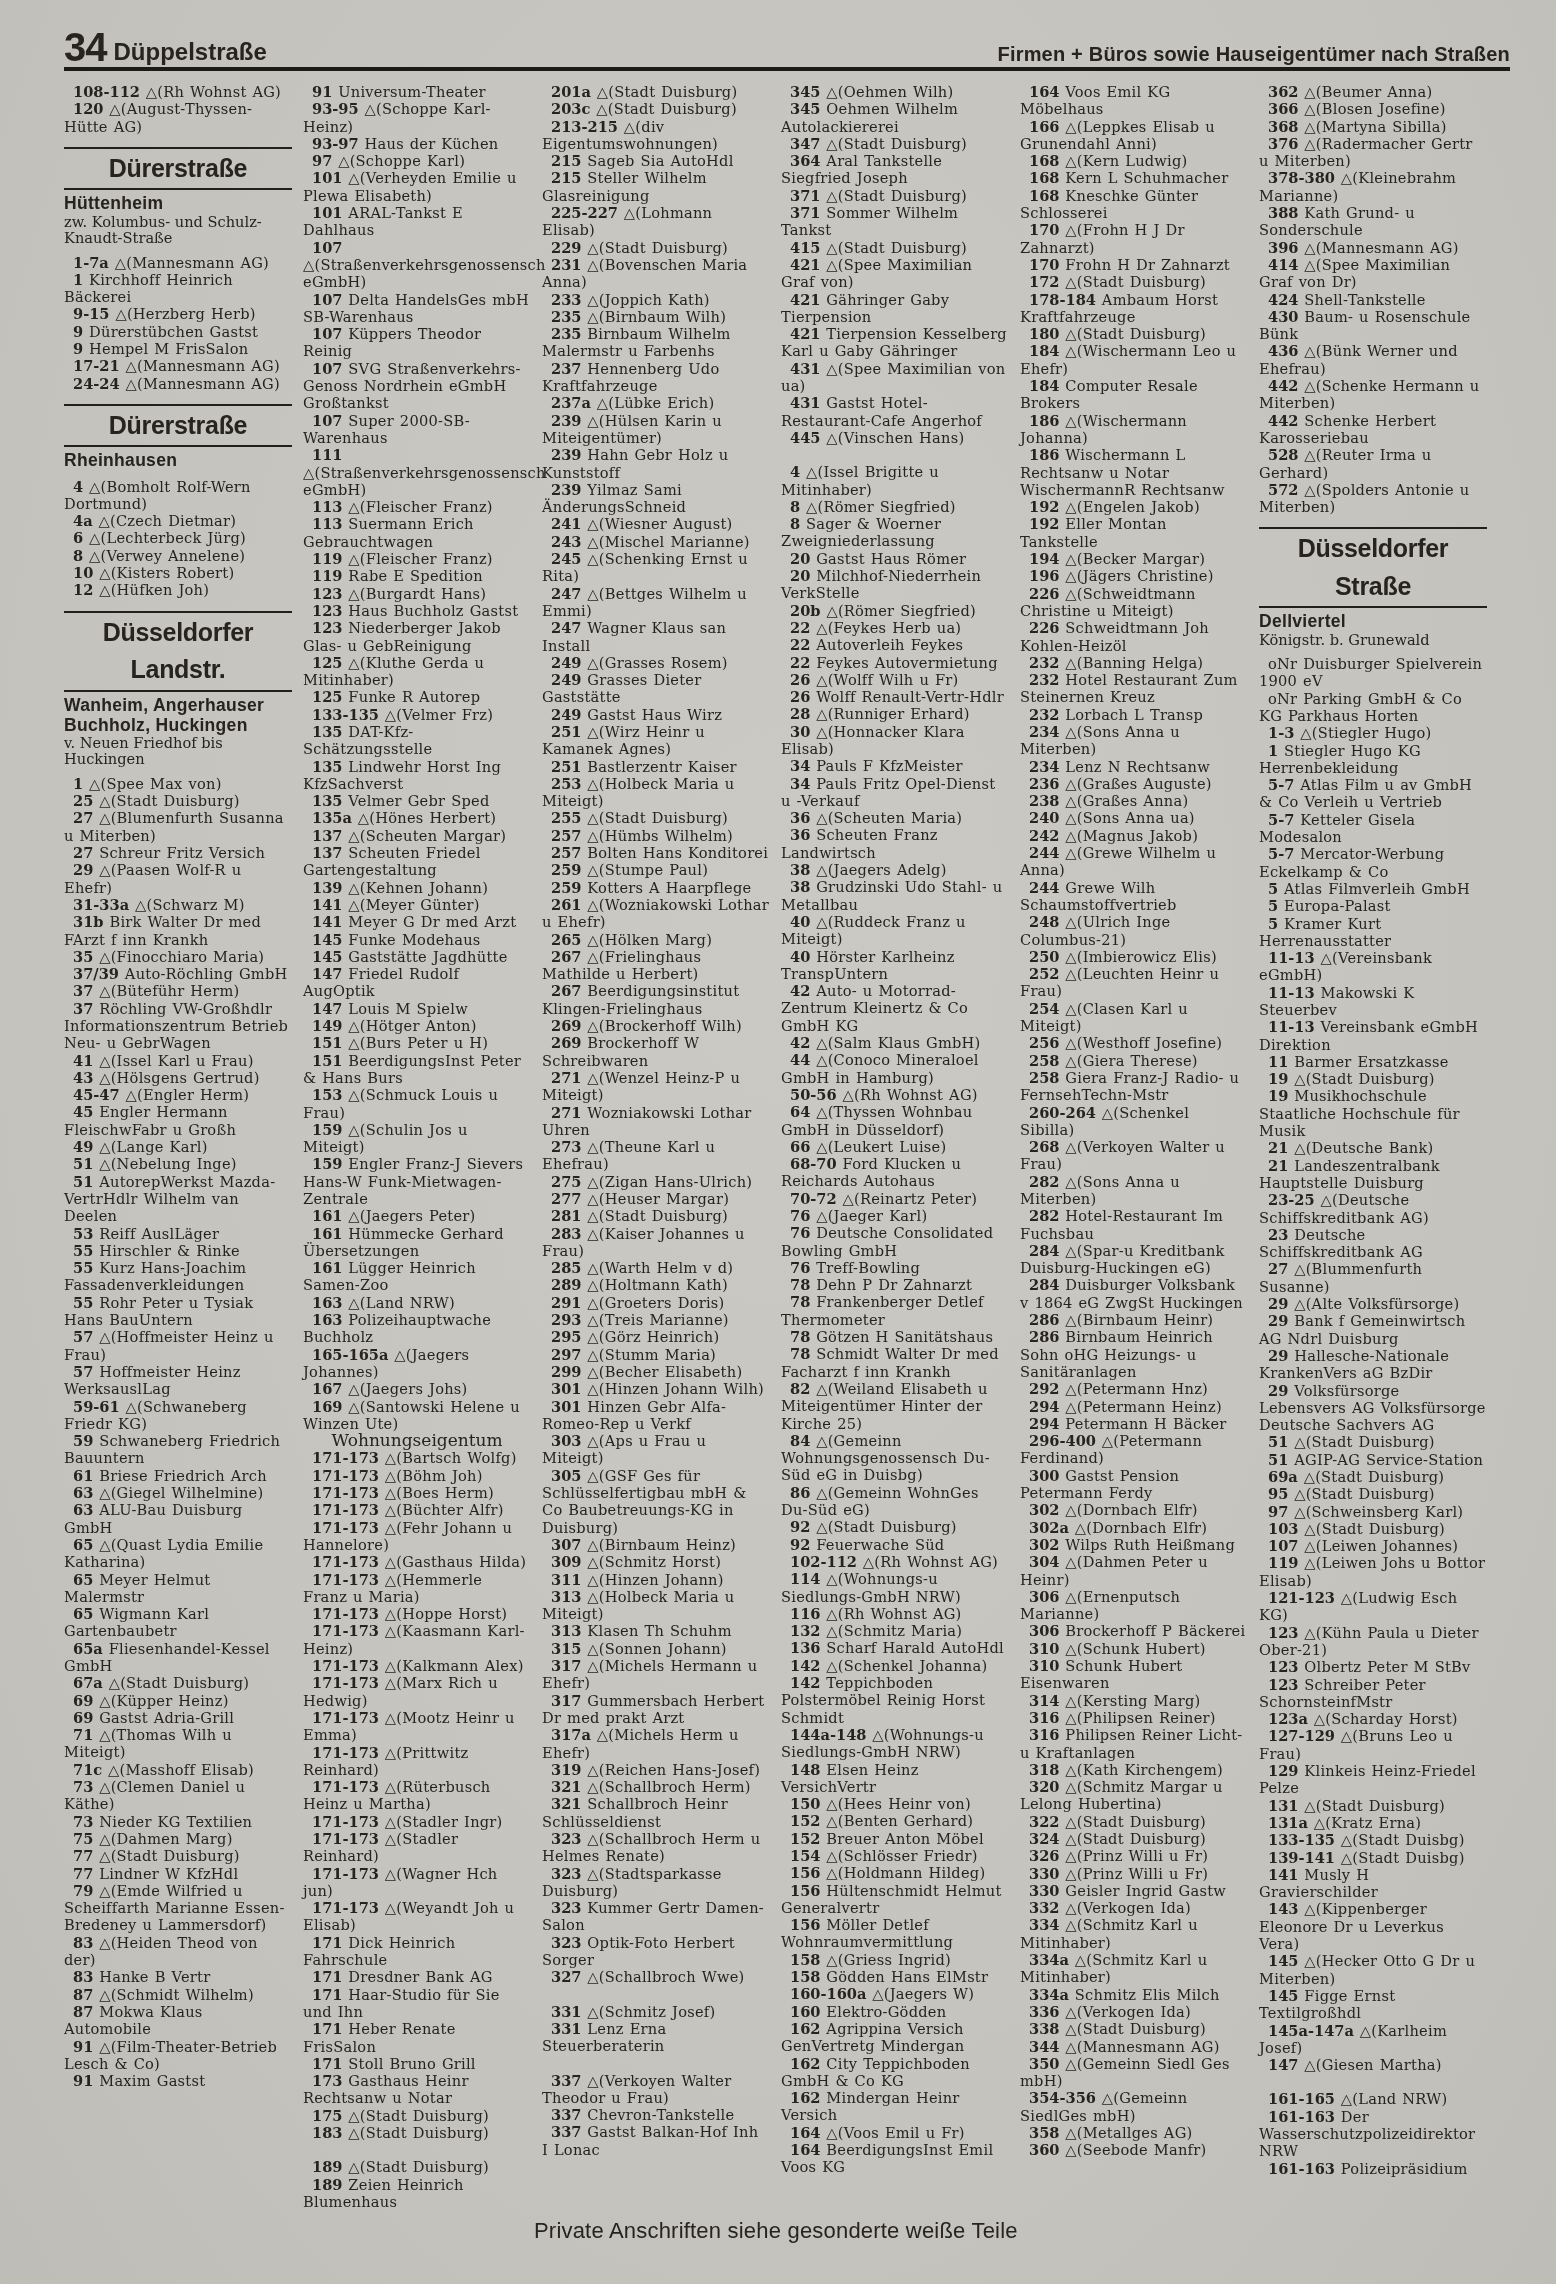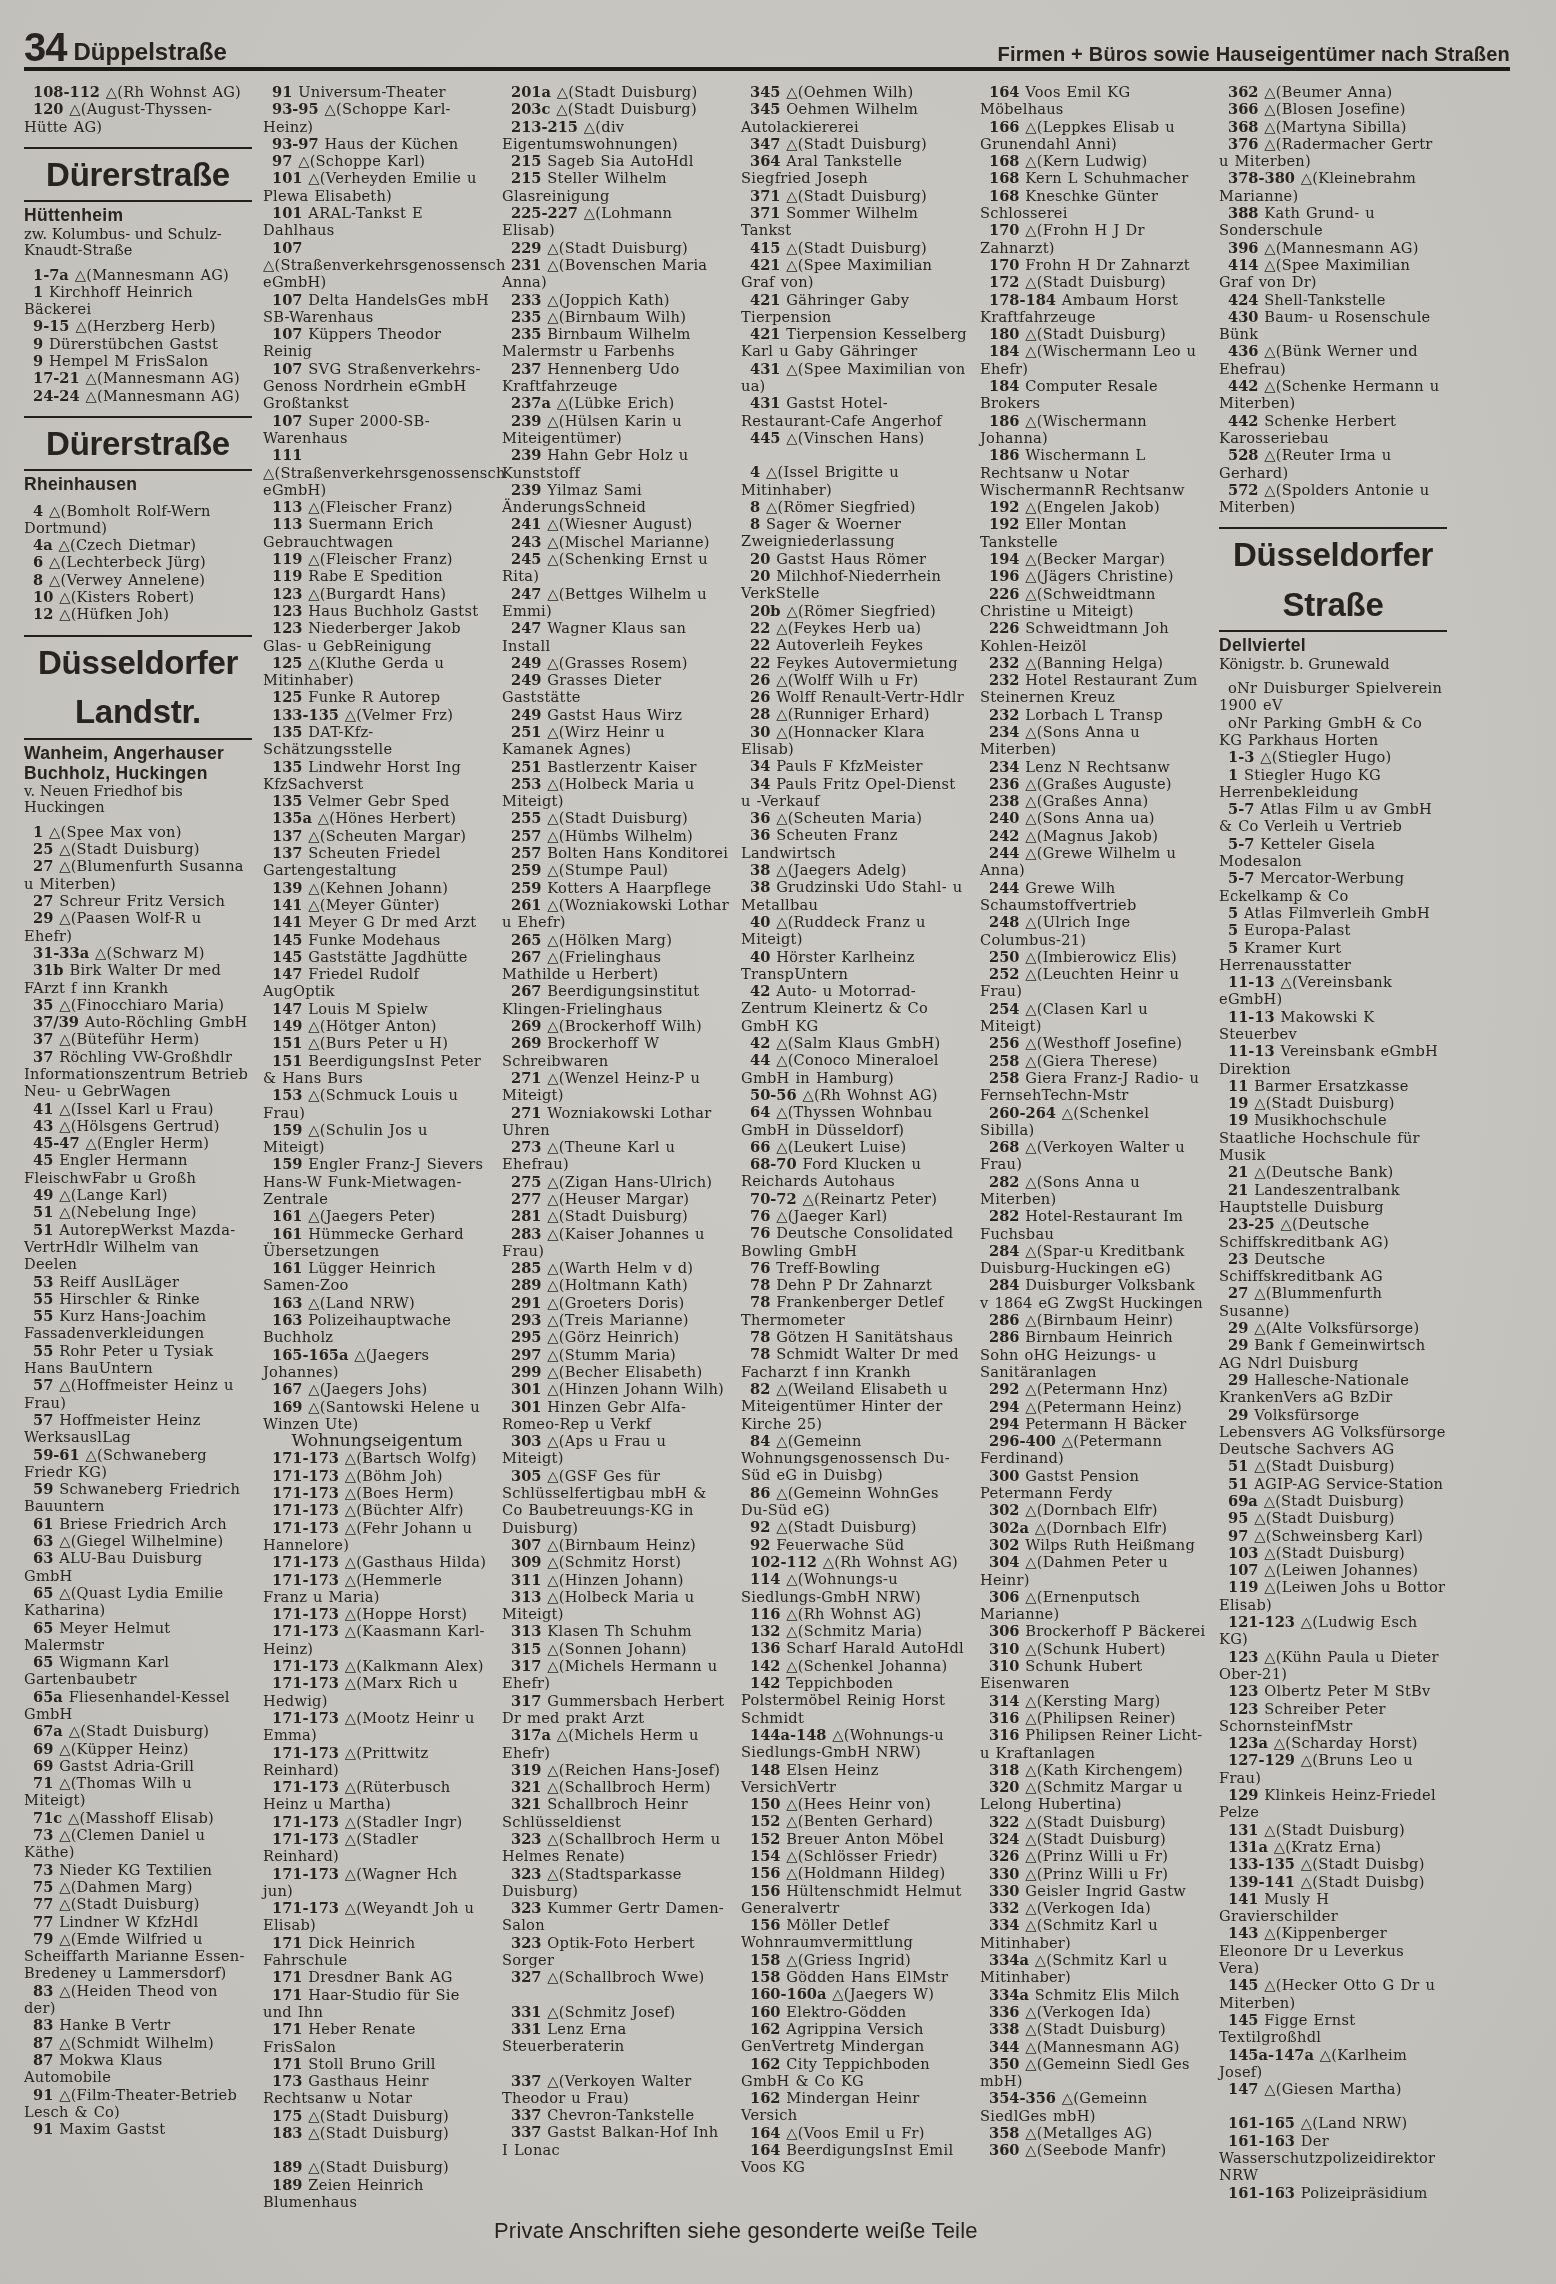--- a/index.html
+++ b/index.html
@@ -4,21 +4,21 @@
 <style>
   html,body{margin:0;padding:0;}
   body{
     width:1556px;height:2284px;overflow:hidden;
     background:#c8c6c0;
     background-image:radial-gradient(ellipse at 50% 40%, #cbc9c3 0%, #c6c4be 60%, #bfbdb7 100%);
     font-family:"DejaVu Serif", serif;
     color:#262320;
     -webkit-font-smoothing:antialiased;
   }
-  .page{padding:30px 46px 0 24px;}
+  .page{padding:30px 46px 0 64px;}
   .hdr{
     display:flex;justify-content:space-between;align-items:flex-end;
     border-bottom:4px solid #1d1b17;padding-bottom:3px;
   }
   .hdr-left{display:flex;align-items:flex-end;}
   .hnum{font-family:"Liberation Sans",sans-serif;font-weight:bold;font-size:40px;line-height:0.85;letter-spacing:-1px;}
   .hstreet{font-family:"Liberation Sans",sans-serif;font-weight:bold;font-size:24px;margin-left:7px;line-height:1;}
   .htitle{font-family:"Liberation Sans",sans-serif;font-weight:bold;font-size:20px;line-height:1;letter-spacing:0.2px;}
   .cols{display:flex;gap:11px;margin-top:12px;}
   .col{width:228px;flex:0 0 auto;}
@@ -26,21 +26,21 @@
     margin:0;font-size:14.6px;line-height:17.3px;
     text-indent:9px;letter-spacing:0.25px;word-spacing:1px;
     padding-left:0;
   }
   .num{font-weight:bold;letter-spacing:0;}
   .street{
     margin:12px 0 3px;
     border-top:2.5px solid #23201c;border-bottom:2.5px solid #23201c;
     text-align:center;
     font-family:"Liberation Sans",sans-serif;font-weight:bold;
-    font-size:33px;line-height:1.5;letter-spacing:-0.3px;
+    font-size:25px;line-height:1.5;letter-spacing:-0.3px;
     padding:1px 0;
   }
   .sub{text-align:left;margin:3px 0 7px;}
   .sub-b{font-family:"Liberation Sans",sans-serif;font-weight:bold;font-size:17.5px;line-height:1.15;letter-spacing:0.3px;}
   .sub-x{font-size:14.6px;line-height:16.5px;}
   .note{text-align:center;font-size:17px;line-height:17.3px;}
   .gap{height:17px;}
   .footer{
     font-family:"Liberation Sans",sans-serif;font-weight:normal;
     font-size:22px;margin:8px 0 0 470px;letter-spacing:0.2px;

